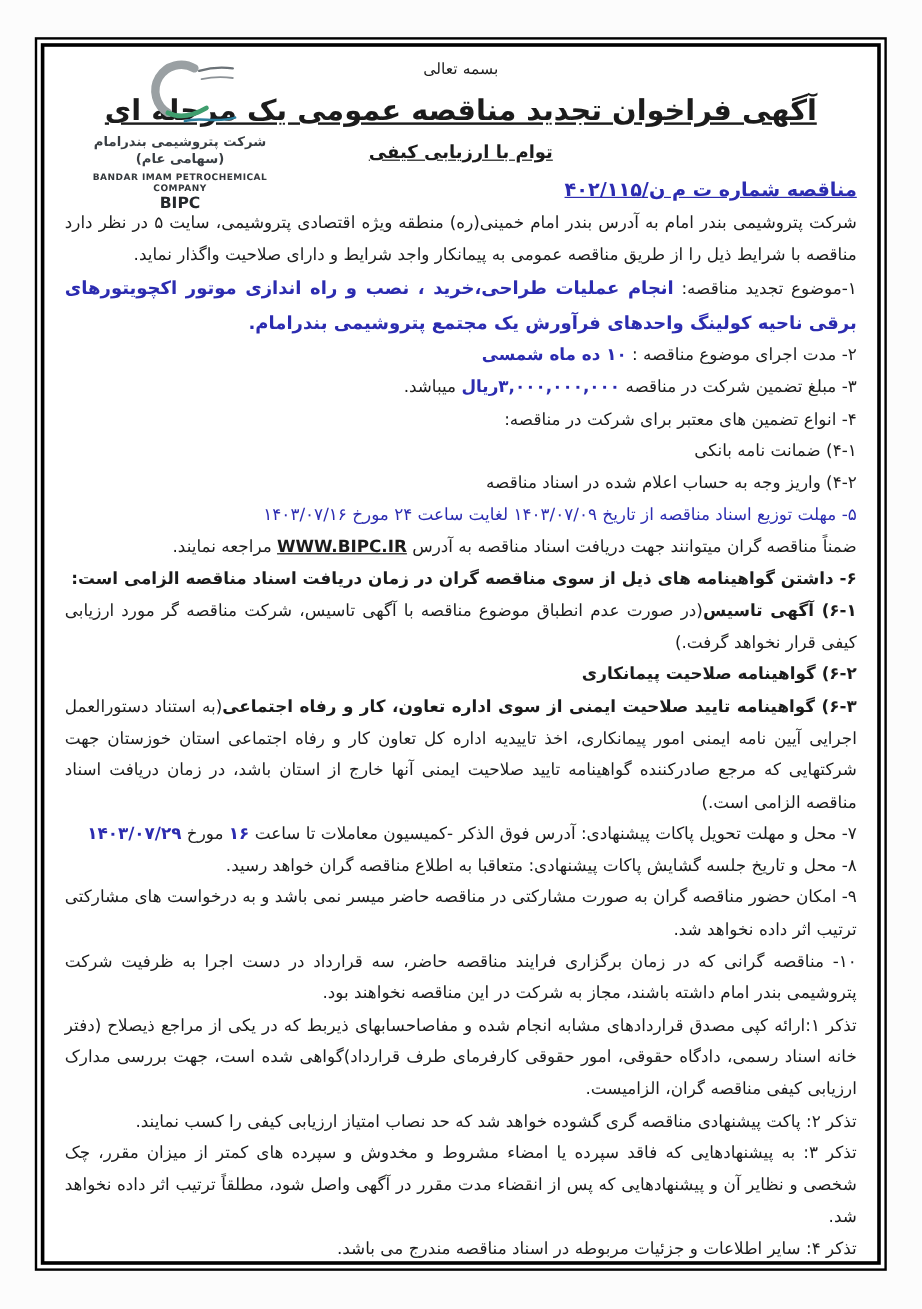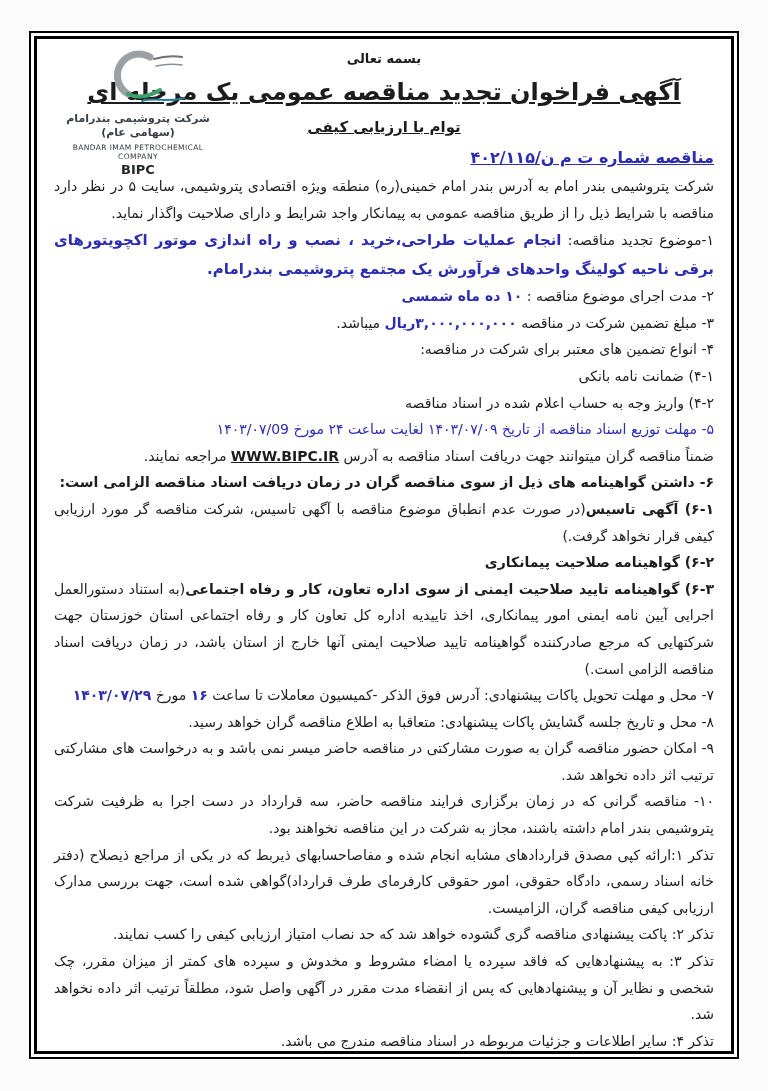--- a/index.html
+++ b/index.html
@@ -21,27 +21,27 @@
   .sheet-inner {
     width: 100%; height: 100%;
     border: 3px solid #000;
     padding: 6px 17px 0 17px;
     direction: rtl;
     overflow: hidden;
   }
   
   .header { position: relative; text-align: center; }
   .logo {
-    position: absolute; left: 0; top: 2px;
+    position: absolute; left: 12px; top: 2px;
     width: 168px; text-align: center; line-height: 1.25;
   }
   .logo-fa { font-size: 11px; font-weight: bold; color: #3a3f44; margin-top: 2px; }
-  .logo-en { font-size: 7.5px; font-weight: normal; letter-spacing: .4px; color: #33383c; margin-top: 3px; }
+  .logo-en { font-size: 7.5px; font-weight: bold; letter-spacing: .4px; color: #33383c; margin-top: 3px; }
   .logo-abbr { font-size: 13px; font-weight: bold; color: #24282c; margin-top: 1px; }
-  .bismillah { font-size: 13px; font-weight: bold; padding-top: 6px; }
+  .bismillah { font-size: 13px; font-weight: normal; padding-top: 6px; }
   .title1 { font-size: 24px; font-weight: bold; text-decoration: underline; margin-top: 12px; }
   .title2 { font-size: 15px; font-weight: bold; text-decoration: underline; margin-top: 12px; }
   .tender-no { font-size: 16px; font-weight: bold; text-decoration: underline; color: var(--accent); margin-top: 12px; margin-bottom: 6px; text-align: right; }
   :root { --accent: #2c2cb0; }
   
   .doc-body { font-size: 14px; line-height: 1.9; text-align: justify; }
   .doc-body p { margin: 0; }
   .bb  { color: var(--accent); font-weight: bold; }      
   .bl  { color: var(--accent); }                          
   .bold{ font-weight: bold; }
@@ -80,21 +80,21 @@
       <p><span>۱-موضوع تجدید مناقصه: </span><span class="bb item1-value">انجام عملیات طراحی،خرید ، نصب و راه اندازی  موتور اکچویتورهای برقی ناحیه کولینگ واحدهای فرآورش یک مجتمع پتروشیمی بندرامام.</span></p>
 
       <p><span>۲- مدت اجرای موضوع مناقصه :  </span><span class="bb">۱۰ ده ماه شمسی</span></p>
 
       <p><span>۳- مبلغ تضمین شرکت در مناقصه  </span><span class="bb">۳,۰۰۰,۰۰۰,۰۰۰ریال</span><span> میباشد.</span></p>
 
       <p>۴- انواع تضمین های معتبر برای شرکت در مناقصه:</p>
       <p>۴-۱) ضمانت نامه بانکی</p>
       <p>۴-۲) واریز وجه به حساب اعلام شده در اسناد مناقصه</p>
 
-      <p class="bl">۵- مهلت توزیع اسناد مناقصه از تاریخ ۱۴۰۳/۰۷/۰۹ لغایت ساعت ۲۴ مورخ ۱۴۰۳/۰۷/09</p>
+      <p class="bl">۵- مهلت توزیع اسناد مناقصه از تاریخ ۱۴۰۳/۰۷/۰۹ لغایت ساعت ۲۴ مورخ ۱۴۰۳/۰۷/۱۶</p>
       <p><span>ضمناً مناقصه گران میتوانند جهت دریافت اسناد مناقصه به آدرس </span><span class="url">WWW.BIPC.IR</span><span> مراجعه نمایند.</span></p>
 
       <p class="bold">۶- داشتن گواهینامه های ذیل از سوی مناقصه گران در زمان دریافت اسناد مناقصه الزامی است:</p>
       <p><span class="bold">۶-۱) آگهی تاسیس</span><span>(در صورت عدم انطباق موضوع مناقصه با آگهی تاسیس، شرکت مناقصه گر مورد ارزیابی کیفی قرار نخواهد گرفت.)</span></p>
       <p class="bold">۶-۲) گواهینامه صلاحیت پیمانکاری</p>
       <p><span class="bold">۶-۳) گواهینامه تایید صلاحیت ایمنی از سوی اداره تعاون، کار و رفاه اجتماعی</span><span>(به استناد دستورالعمل اجرایی آیین نامه ایمنی امور پیمانکاری، اخذ تاییدیه اداره کل تعاون کار و رفاه اجتماعی استان خوزستان جهت شرکتهایی که مرجع صادرکننده گواهینامه تایید صلاحیت ایمنی آنها خارج از استان باشد، در زمان دریافت اسناد مناقصه الزامی است.)</span></p>
 
       <p><span>۷- محل و مهلت تحویل پاکات پیشنهادی: آدرس فوق الذکر -کمیسیون معاملات تا ساعت </span><span class="bb">۱۶</span><span> مورخ </span><span class="bb">۱۴۰۳/۰۷/۲۹</span></p>
 
       <p>۸- محل و تاریخ جلسه گشایش پاکات پیشنهادی: متعاقبا به اطلاع مناقصه گران خواهد رسید.</p>

